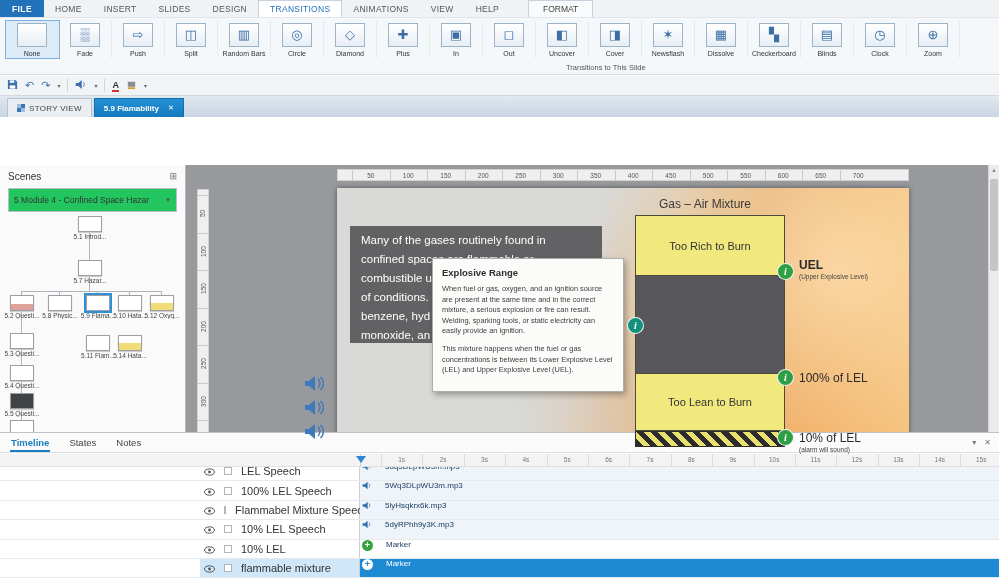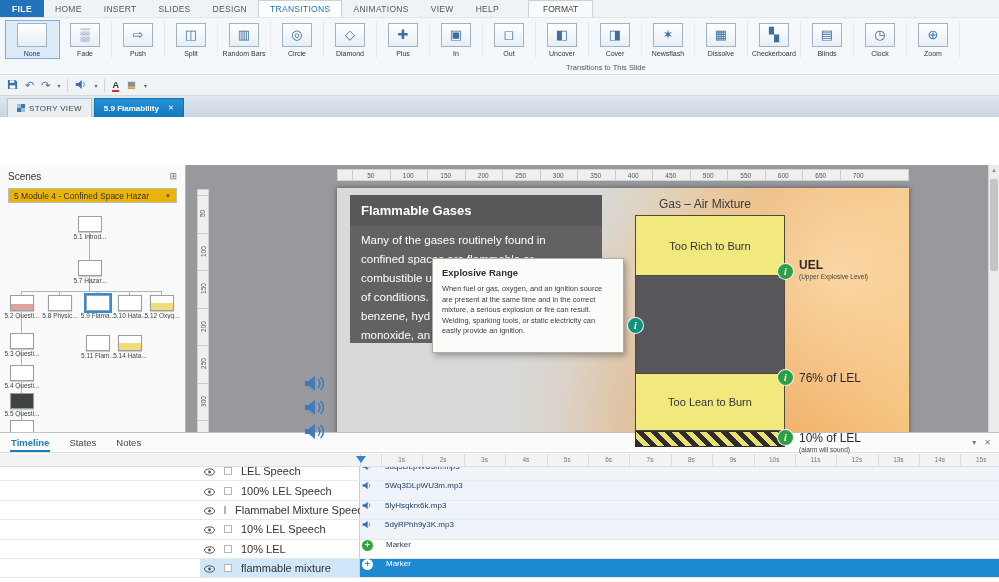--- a/index.html
+++ b/index.html
@@ -38,21 +38,21 @@
   .dtab-active { background:linear-gradient(#2591d5,#1379bd); color:#fff; border:1px solid #1170b0; border-bottom:none; font-weight:bold; }
   .dtab-close { font-size:7px; margin-left:5px; font-weight:normal; }
 
   
   .main { position:absolute; top:117px; left:0; right:0; height:315px;margin-top:48px; }
 
   
   .scenes { position:absolute; left:0; top:0; bottom:0; width:186px; background:#fafafa; border-right:1px solid #b6babd; }
   .scenes-header { height:22px; display:flex; align-items:center; justify-content:space-between; padding:0 8px; font-size:10px; color:#333; }
   .panel-ic { color:#777; font-size:9px; }
-  .scene-dd { margin:1px 8px 0; height:15px; border:1px solid #b9bec3; background:#eab308; display:flex; align-items:center; justify-content:space-between; padding:0 5px; font-size:8.5px; color:#333; }
+  .scene-dd { margin:1px 8px 0; height:24px; border:1px solid #b9bec3; background:#22c55e; display:flex; align-items:center; justify-content:space-between; padding:0 5px; font-size:8.5px; color:#333; }
   .dd-caret { font-size:6px; color:#555; }
   .thumbs { position:absolute; inset:0; }
   .thumb-item { position:absolute; width:44px; text-align:center; }
   .thumb { width:24px; height:16px; margin:0 auto; background:#fff; border:1px solid #999fa4; box-shadow:0 1px 1px rgba(0,0,0,.18); }
   .thumb-item[data-variant="dark"] .thumb { background:#3f4346; }
   .thumb-item[data-variant="red"] .thumb { background:linear-gradient(#fff 55%, #dfa39b 55%); }
   .thumb-item[data-variant="yellow"] .thumb { background:linear-gradient(#fff 50%, #f0dd7a 50%); }
   .thumb-item[data-state="selected"] .thumb { outline:2px solid #2e8fd5; }
   .thumb-label { font-size:6.5px; color:#444; margin-top:1px; white-space:nowrap; overflow:hidden; }
   .thumb-items .thumb-item:nth-of-type(1){left:68px;top:51px}
@@ -462,52 +462,52 @@
           </svg>
       </div>
       <div class="spk" style="top:258px">
         <svg width="22" height="17" viewBox="0 0 22 17">
             <path d="M1 6h4l6-5v15l-6-5H1z" fill="#4179bd"></path>
             <path d="M14 4c2.5 2.2 2.5 6.8 0 9 M16.5 2c3.8 3.4 3.8 9.6 0 13" stroke="#4179bd" fill="none" stroke-width="1.4"></path>
           </svg>
       </div>
 
       <div class="slide">
-        <div class="s-title">Flammable Gases</div>
         <div class="s-body">
 
         <div class="s-line">Many of the gases routinely found in</div>
             <div class="s-line">confined spaces are flammable or</div>
             <div class="s-line">combustible u</div>
             <div class="s-line">of conditions.</div>
             <div class="s-line">benzene, hyd</div>
             <div class="s-line">monoxide, an</div>
           </div>
 
         <div class="s-tooltip">
           <div class="tt-title">Explosive Range</div>
           <div class="tt-p">When fuel or gas, oxygen, and an ignition source are present at the same time and in the correct mixture, a serious explosion or fire can result. Welding, sparking tools, or static electricity can easily provide an ignition.</div>
+          <div class="tt-p">This mixture happens when the fuel or gas concentrations is between its Lower Explosive Level (LEL) and Upper Explosive Level (UEL).</div>
         </div>
         <div class="info-circle ic-teal">i</div>
 
         <div class="gas-title">Gas – Air Mixture</div>
         <div class="bar">
           <div class="bar-rich">Too Rich to Burn</div>
           <div class="bar-mid"></div>
           <div class="bar-lean">Too Lean to Burn</div>
           <div class="bar-hatch"></div>
         </div>
 
         <div class="info-circle ic-green" style="top:75px">i</div>
         <div class="info-circle ic-green" style="top:181px">i</div>
         <div class="info-circle ic-green" style="top:241px">i</div>
 
         <div class="d-lbl d-lbl-big" style="left:462px;top:70px;font-weight:bold">UEL</div>
         <div class="d-lbl d-lbl-sub" style="left:462px;top:85px">(Upper Explosive Level)</div>
-        <div class="d-lbl d-lbl-big" style="left:462px;top:183px">76% of LEL</div>
+        <div class="d-lbl d-lbl-big" style="left:462px;top:183px">100% of LEL</div>
         <div class="d-lbl d-lbl-big" style="left:462px;top:243px">10% of LEL</div>
         <div class="d-lbl d-lbl-sub" style="left:462px;top:258px">(alarm will sound)</div>
       </div>
 
       <div class="vsb">
         <span class="vsb-arrow">▲</span>
         <div class="vsb-thumb"></div>
         <span class="vsb-arrow vsb-bottom">▼</span>
       </div>
     </div>

